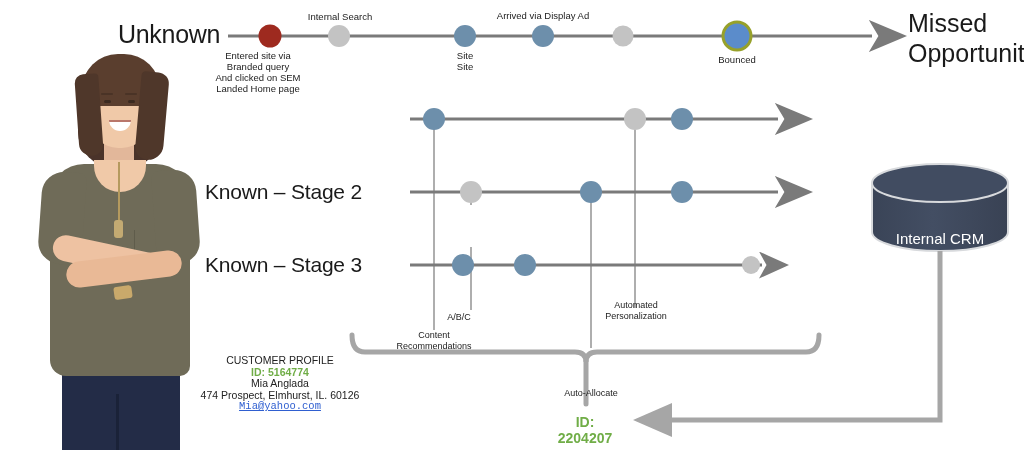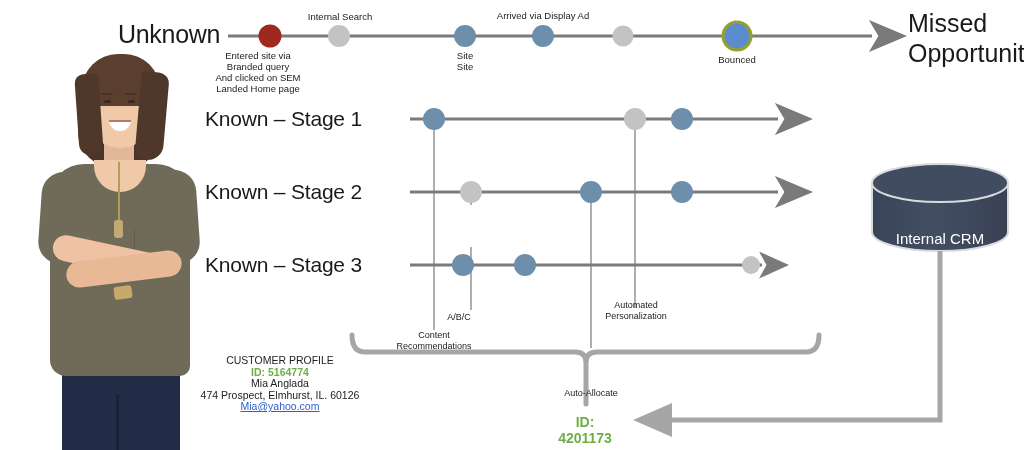--- a/index.html
+++ b/index.html
@@ -60,21 +60,21 @@
   .t-unknown{left:118px;top:20px;font-size:25px;letter-spacing:-.3px;}
   .t-missed{left:908px;top:8px;font-size:25px;line-height:30px;text-align:left;}
   .t-stage{font-size:21px;letter-spacing:-.2px;}
   .cap{position:absolute;font-size:9.5px;line-height:11px;color:#222;text-align:center;}
   .cap-sm{position:absolute;font-size:9px;line-height:11px;color:#222;text-align:center;}
   .crm-lbl{position:absolute;left:872px;top:198px;width:136px;text-align:center;
       color:#ffffff;font-size:15px;margin-top:32px;}
   .profile{position:absolute;left:140px;top:355px;width:280px;text-align:center;
       font-size:10.5px;line-height:11.5px;color:#222;}
   .profile .pid{color:#70ad47;font-weight:bold;}
-  .profile .mail{color:#2f5fd0;text-decoration:underline;}
+  .profile .mail{color:#2f5fd0;text-decoration:underline;font-family:Liberation Mono, monospace;}
   .idbox{position:absolute;left:520px;top:414px;width:130px;text-align:center;
       color:#70ad47;font-weight:bold;font-size:14px;line-height:16px;}
 </style>
 </head>
 <body>
 
 <div class="stage">
 
   <div id="person">
     <div class="hair-back"></div>
@@ -183,21 +183,20 @@
   <div class="cap" style="left:425px;top:50px;width:80px;">
     <div>Site</div>
     <div>Site</div>
   </div>
 
   <div class="cap" style="left:473px;top:10px;width:140px;">Arrived via Display Ad</div>
 
 
   <div class="cap" style="left:702px;top:54px;width:70px;">Bounced</div>
 
-  <div class="lbl t-stage" style="left:205px;top:107px;">Known – Stage 1</div>
   <div class="lbl t-stage" style="left:205px;top:180px;">Known – Stage 2</div>
   <div class="lbl t-stage" style="left:205px;top:253px;">Known – Stage 3</div>
 
   <div class="cap-sm" style="left:374px;top:330px;width:120px;">
     <div>Content</div>
     <div>Recommendations</div>
   </div>
   <div class="cap-sm" style="left:429px;top:312px;width:60px;">A/B/C</div>
   <div class="cap-sm" style="left:545px;top:342px;width:92px;margin-top:46px;">Auto-Allocate</div>
   <div class="cap-sm" style="left:588px;top:300px;width:96px;">
@@ -210,16 +209,16 @@
   <div class="profile">
     <div>CUSTOMER PROFILE</div>
     <div class="pid">ID: 5164774</div>
     <div>Mia Anglada</div>
     <div>474 Prospect, Elmhurst, IL. 60126</div>
     <div class="mail">Mia@yahoo.com</div>
   </div>
 
   <div class="idbox">
     <div>ID:</div>
-    <div>4201173</div>
+    <div>2204207</div>
   </div>
 
 </div>
 
 </body></html>

